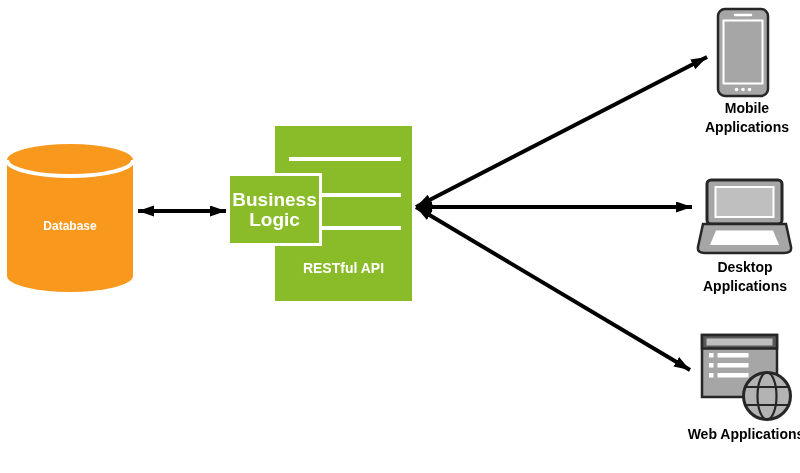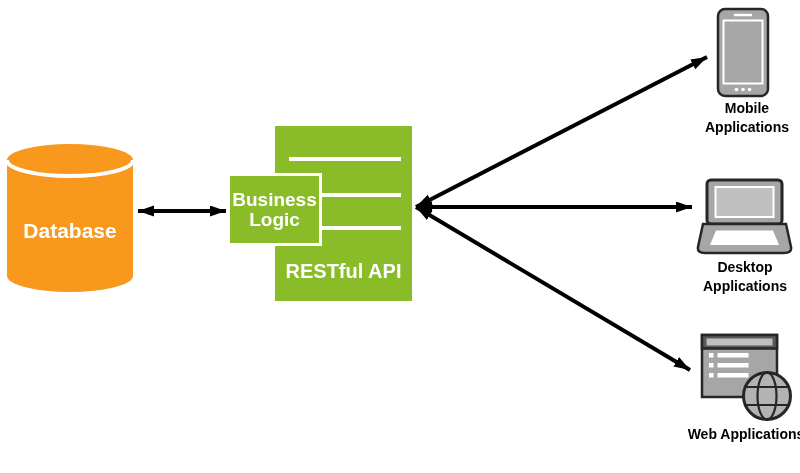--- a/index.html
+++ b/index.html
@@ -14,31 +14,31 @@
   .db-sep     { stroke:#ffffff; stroke-width:4; fill:none; }
   .arrow-line { stroke:var(--arrow,#000); stroke-width:4; }
   .icon-body  { fill:var(--icon-fill,#A6A6A6); stroke:var(--icon-stroke,#262626); }
   .icon-light { fill:#BFBFBF; }
   .icon-white { fill:#ffffff; }
   .globe-fill { fill:#B3B3B3; stroke:var(--icon-stroke,#262626); }
   .globe-grid { fill:none; stroke:var(--icon-stroke,#262626); stroke-width:2.2; }
 
   .db-label {
     position:absolute; left:7px; top:219px; width:126px; text-align:center;
-    color:#fff; font-weight:bold; font-size:21px;
+    color:#fff; font-weight:bold; font-size:12px;
   }
   .api-box {
     position:absolute; left:275px; top:126px; width:137px; height:175px;
     background:var(--api-fill,#8ABB29);
   }
   .api-line { position:absolute; left:14px; width:112px; height:4px; background:#fff; }
   .api-line.l1 { top:31px; } .api-line.l2 { top:67px; } .api-line.l3 { top:100px; }
   .api-label {
     position:absolute; left:0; top:134px; width:100%; text-align:center;
-    color:#fff; font-weight:bold; font-size:20px;
+    color:#fff; font-weight:bold; font-size:14px;
   }
   .bl-box {
     position:absolute; left:227px; top:173px; width:95px; height:73px;
     background:var(--api-fill,#8ABB29); border:3px solid #fff; box-sizing:border-box;
     display:flex; align-items:center; justify-content:center; text-align:center;
     color:#fff; font-weight:bold; font-size:19px; line-height:20px; padding:0 6px;
   }
   .client-label {
     position:absolute; width:124px; text-align:center;
     color:var(--label,#000); font-weight:bold; font-size:14px; line-height:19px;

